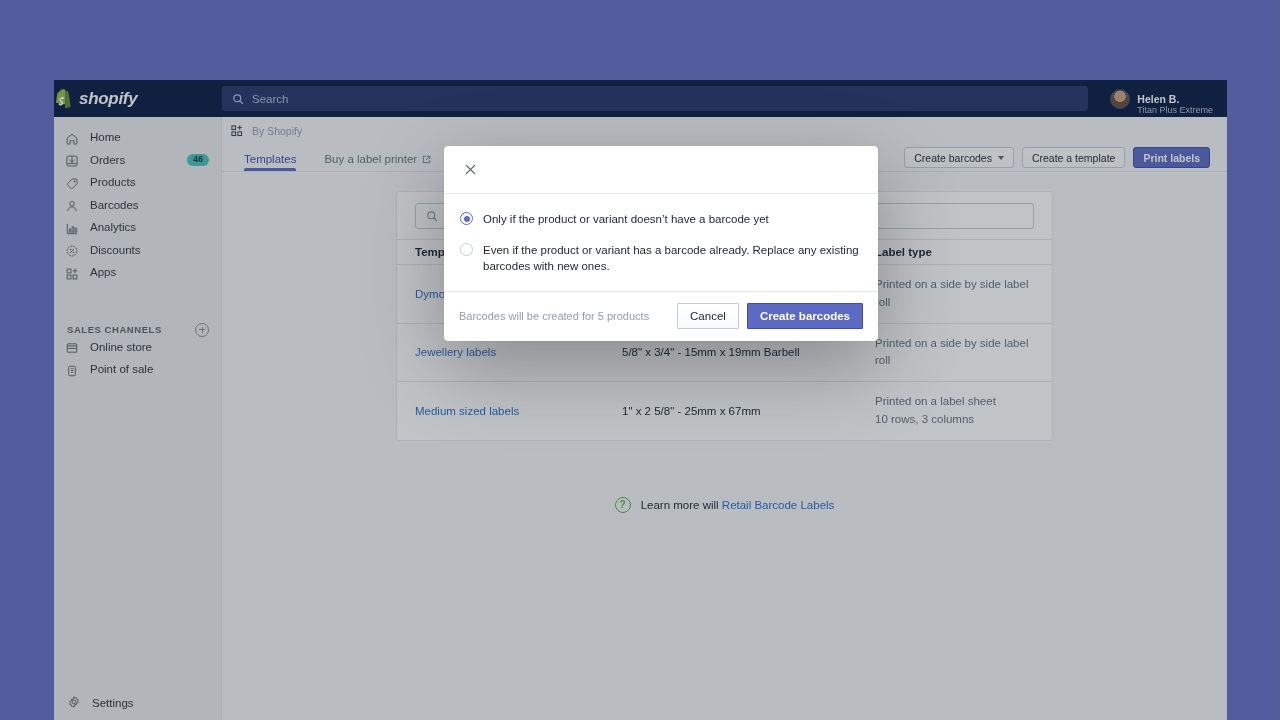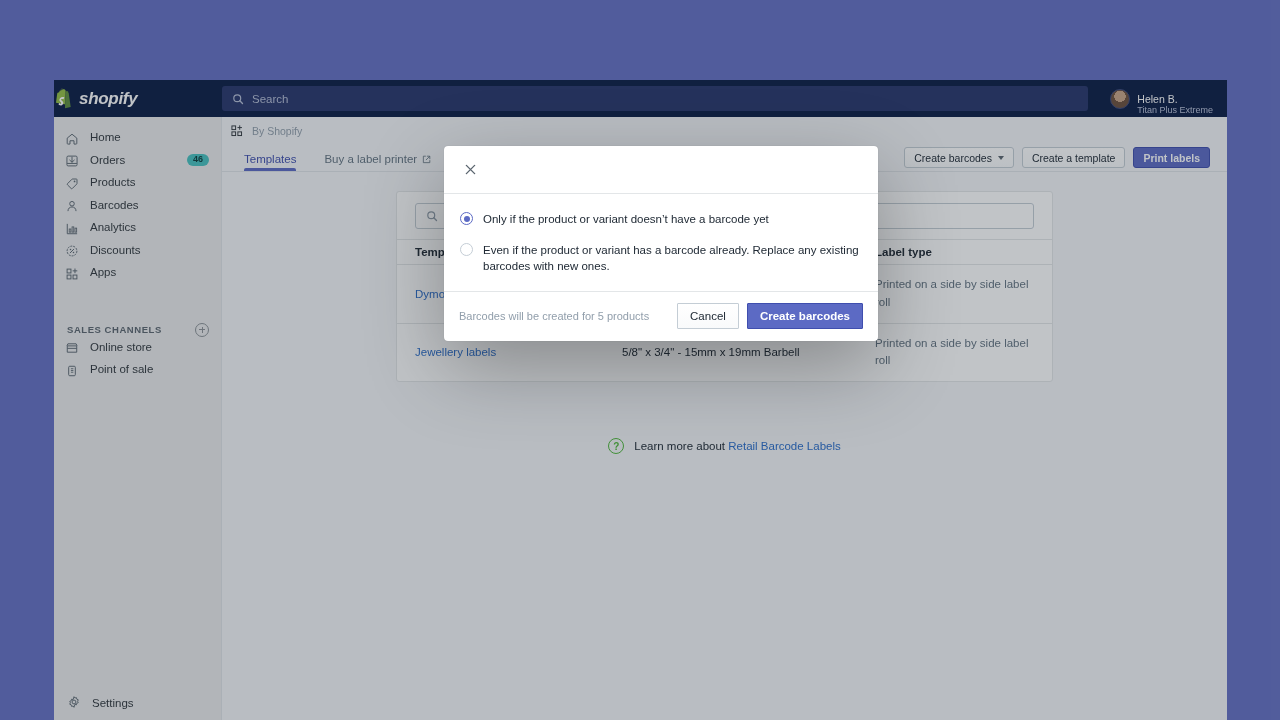--- a/index.html
+++ b/index.html
@@ -30,21 +30,21 @@
     display: flex; align-items: center; gap: 8px; padding: 0 10px;
   }
   .search-box .ph { color: #b6bed6; font-size: 11.5px; }
   .user-chip { display: flex; align-items: center; gap: 7px; padding-right: 14px; }
   .avatar {
     width: 20px; height: 20px; border-radius: 50%;
     background: radial-gradient(circle at 50% 35%, #c8a487 0 38%, #6d4f3c 39% 100%);
     border: 1px solid #3d4a7d; flex: none;
   }
   .user-lines { line-height: 1.15; }
-  .user-name { color: #fff; font-size: 10.5px; font-weight: 400; margin-top: 12px; }
+  .user-name { color: #fff; font-size: 10.5px; font-weight: 700; margin-top: 12px; }
   .user-store { color: #b9c1d8; font-size: 9px; }
 
   
   .sidebar {
     position: absolute; left: 0; top: 37px; width: 168px; height: 603px;
     background: #eaebec; border-right: 1px solid #dfe3e8;
   }
   .nav { padding-top: 14px; }
   .nav-item {
     height: 22.5px; display: flex; align-items: flex-start; gap: 11px;
@@ -424,26 +424,32 @@
       <div class="trow">
         <div class="col1 cell-link">Dymo small labels</div>
         <div class="col2 cell-txt">1 1/8" x 3 1/2" - 28mm x 89mm</div>
         <div class="col3 cell-muted">Printed on a side by side label roll</div>
       </div>
       <div class="trow">
         <div class="col1 cell-link">Jewellery labels</div>
         <div class="col2 cell-txt">5/8" x 3/4" - 15mm x 19mm Barbell</div>
         <div class="col3 cell-muted">Printed on a side by side label roll</div>
       </div>
+      <div class="trow">
+        <div class="col1 cell-link">Medium sized labels</div>
+        <div class="col2 cell-txt">1" x 2 5/8" - 25mm x 67mm</div>
+        <div class="col3 cell-muted" style="white-space: pre-line;">Printed on a label sheet
+10 rows, 3 columns</div>
+      </div>
     </div>
 
     <div class="help-row">
       <div class="help-pill">
         <span class="q-circle">?</span>
-        <span class="help-txt"><span>Learn more about </span><a href="#">Retail Barcode Labels</a></span>
+        <span class="help-txt"><span>Learn more will </span><a href="#">Retail Barcode Labels</a></span>
       </div>
     </div>
 
   </div>
 </div>
 
 <div class="overlay"></div>
 
 <div class="modal">
   <div class="modal-head">

